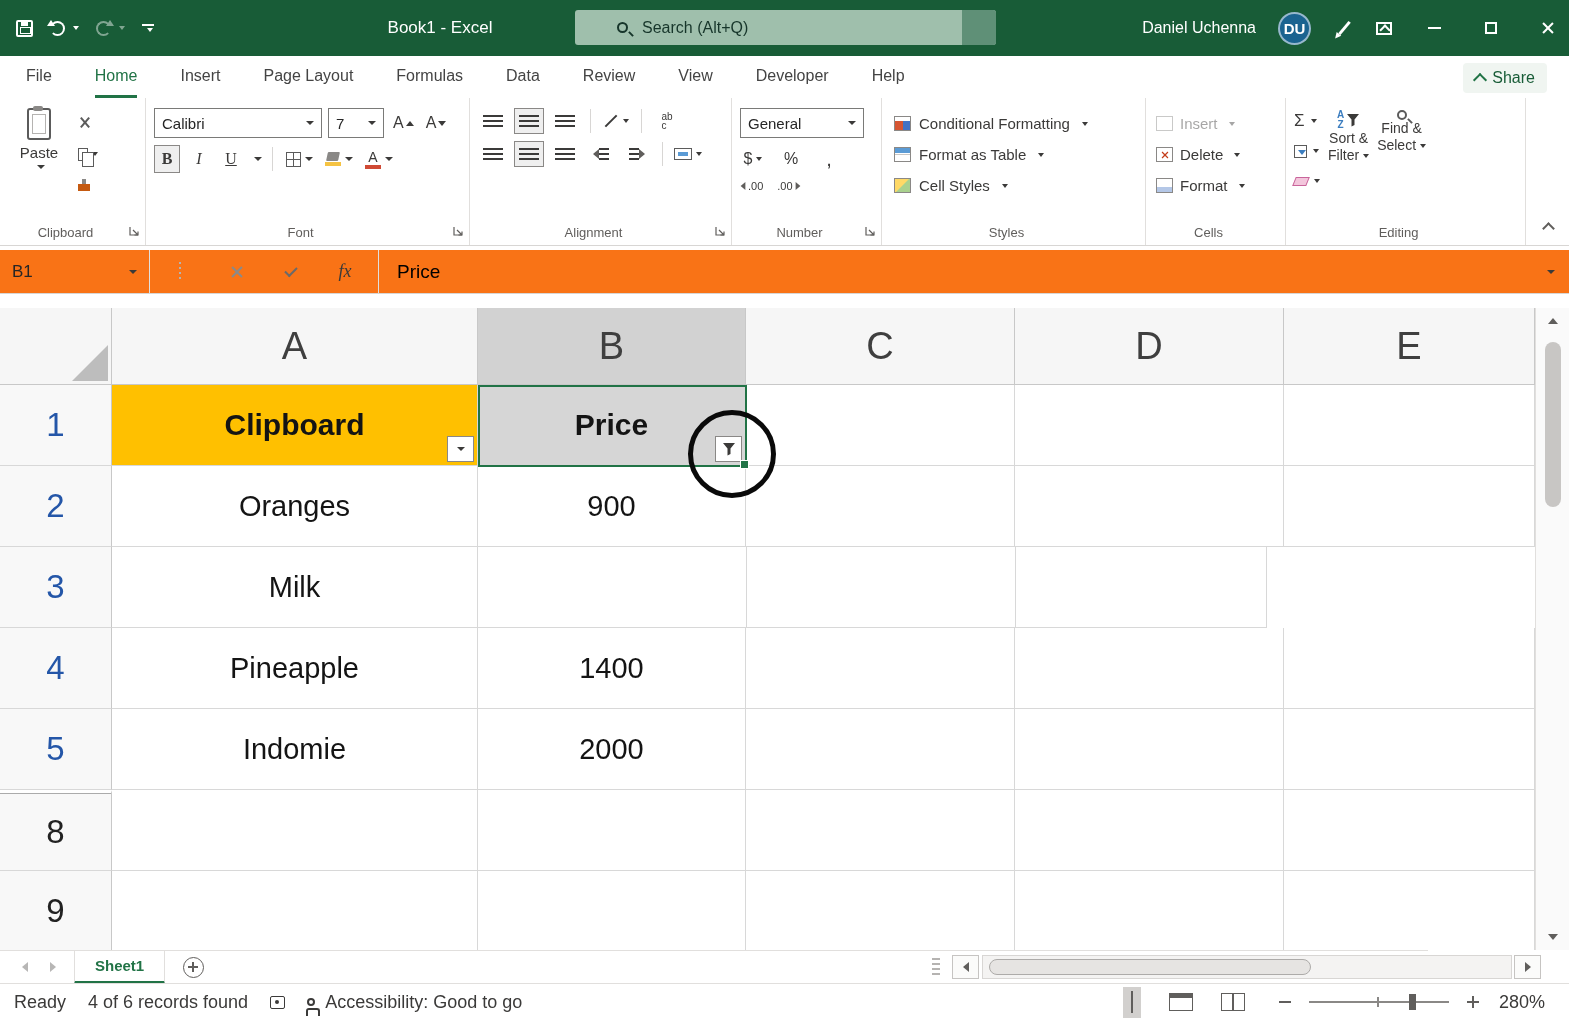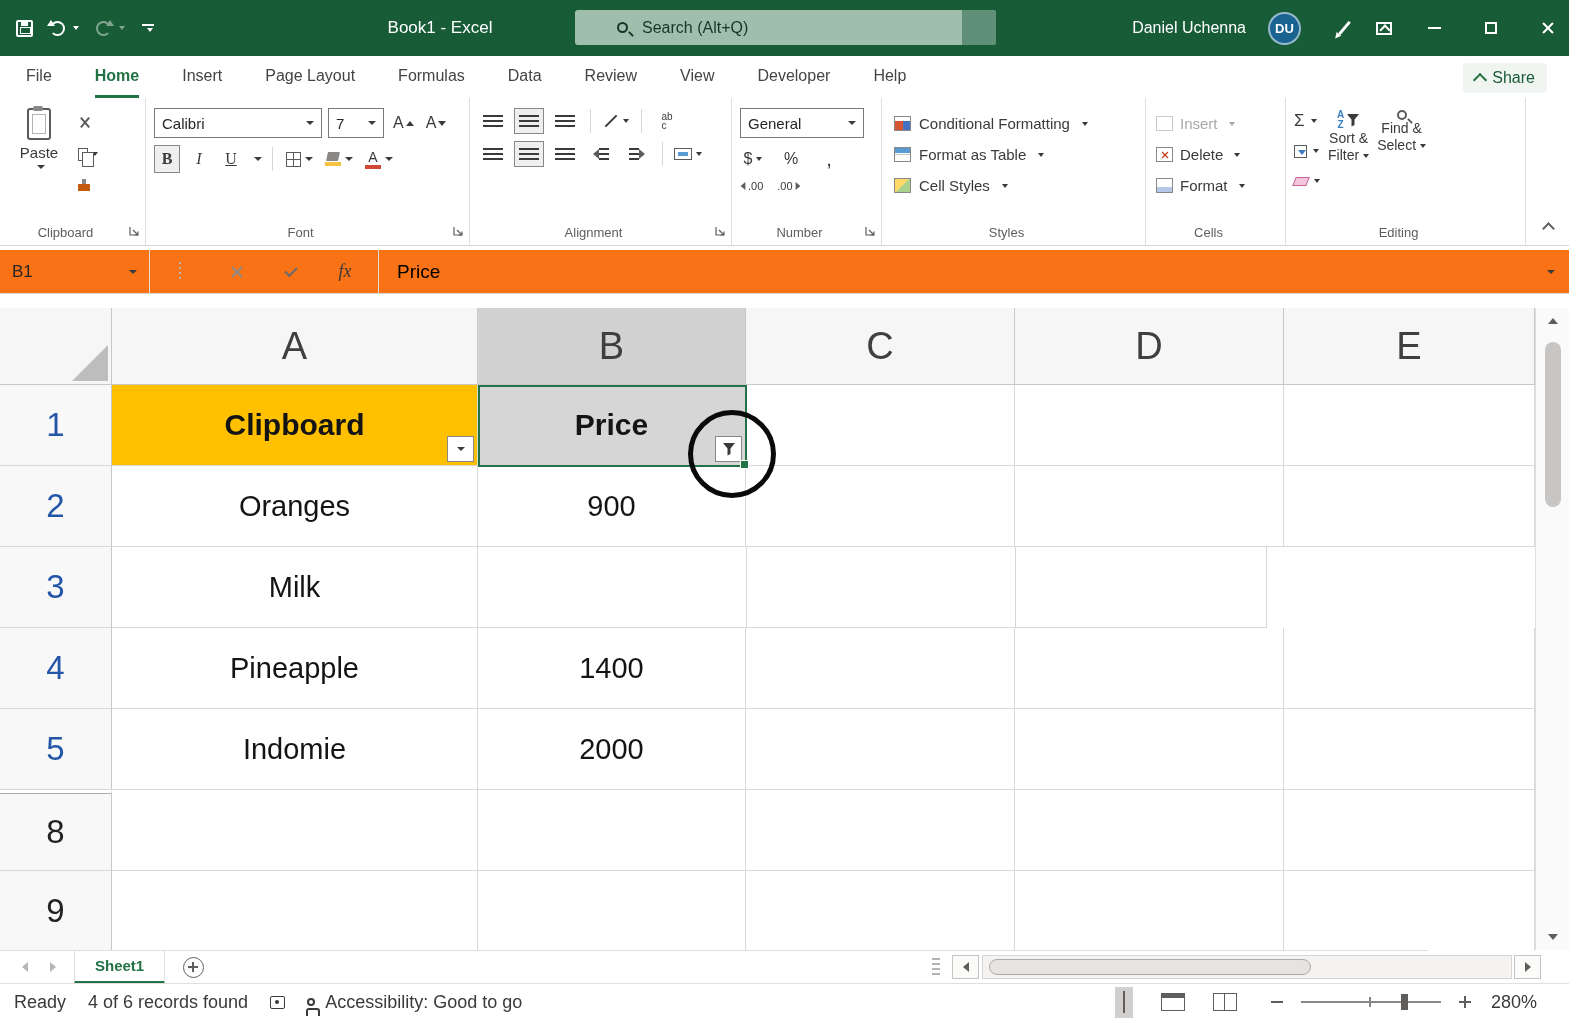--- a/index.html
+++ b/index.html
@@ -31,33 +31,33 @@
   .ring.r::before{content:"";position:absolute;right:-5px;top:-3px;width:0;height:0;border-left:4px solid transparent;border-right:4px solid transparent;border-bottom:6px solid #fff}
   .qat-bar{display:inline-block;width:12px;height:2px;background:#fff;margin-bottom:2px}
   .tb-title{position:absolute;left:295px;width:290px;text-align:center;font-size:17px;color:#fff}
   .tb-search{position:absolute;left:575px;top:10px;width:421px;height:35px;background:#9FBFAC;border-radius:3px;display:flex;align-items:center;color:#16352A;font-size:16px}
   .mag{display:inline-block;width:11px;height:11px;border:2px solid #16352A;border-radius:50%;position:relative}
   .mag::after{content:"";position:absolute;left:9px;top:9px;width:6px;height:2px;background:#16352A;transform:rotate(45deg)}
   .s-icon{margin:0 14px 0 42px}
   .s-end{margin-left:auto;width:34px;height:35px;background:#5F9077;border-radius:0 3px 3px 0}
   .tb-right{margin-left:auto;display:flex;align-items:center;padding-right:14px;font-size:16px}
   .tb-user{margin-right:22px}
-  .avatar{width:33px;height:33px;border-radius:50%;background:#1A6390;border:2px solid rgba(255,255,255,.55);display:flex;align-items:center;justify-content:center;font-size:13px;font-weight:700;margin-right:42px}
+  .avatar{width:33px;height:33px;border-radius:50%;background:#1A6390;border:2px solid rgba(255,255,255,.55);display:flex;align-items:center;justify-content:center;font-size:15px;font-weight:700;margin-right:32px}
   .pen{display:inline-block;width:3px;height:16px;background:#fff;transform:rotate(40deg);position:relative;margin-right:30px}
   .pen::after{content:"";position:absolute;left:-2px;bottom:-6px;width:0;height:0;border-left:3.5px solid transparent;border-right:3.5px solid transparent;border-top:6px solid #fff}
   .ribbox{display:inline-block;width:16px;height:13px;border:2px solid #fff;position:relative;margin-right:36px}
   .ribbox::after{content:"";position:absolute;left:3px;top:2px;width:6px;height:6px;border-left:2px solid #fff;border-top:2px solid #fff;transform:rotate(45deg)}
   .win-min{display:inline-block;width:13px;height:2px;background:#fff;margin-right:44px}
   .win-max{display:inline-block;width:12px;height:12px;border:2px solid #fff;margin-right:44px}
 
   
   .tabsrow{top:56px;left:0;width:1569px;height:42px;background:#fff;display:flex;align-items:stretch;font-size:16px;color:#444}
   .tab{display:flex;align-items:center;margin-right:43px;border-bottom:3px solid transparent;padding-top:0}
   .tab:first-child{margin-left:26px}
-  .tab.active{color:#217346;font-weight:700;border-bottom-color:#217346}
+  .tab.active{color:#217346;font-weight:400;border-bottom-color:#217346}
   .share-btn{position:absolute;right:22px;top:7px;height:30px;display:flex;align-items:center;gap:7px;padding:0 12px;border-radius:4px;background:#F0F5F1;color:#185C37;font-size:16px}
   .share-arr{display:inline-block;width:10px;height:10px;border-left:2px solid #217346;border-top:2px solid #217346;transform:rotate(45deg);margin-top:4px}
 
   
   .ribbon{top:98px;left:0;width:1569px;height:148px;background:#fff;border-bottom:1px solid #D8D6D4;display:flex}
   .grp{position:relative;border-right:1px solid #E1DFDD;padding:10px 8px 26px}
   .grp-label{position:absolute;bottom:5px;left:0;right:14px;text-align:center;font-size:13px;color:#605E5C}
   .launcher{position:absolute;bottom:4px;right:5px}
   .g-clip{width:146px;display:flex;gap:8px}
   .paste-btn{width:62px;display:flex;flex-direction:column;align-items:center;gap:4px;font-size:15px;color:#3B3A39}
@@ -182,21 +182,21 @@
   .hs-thumb{position:absolute;left:6px;top:3px;width:322px;height:16px;background:#E6E4E2;border:1px solid #ADABA9;border-radius:8px}
 
   
   .statusbar{top:983px;left:0;width:1569px;height:37px;background:#FFF;border-top:1px solid #E1DFDD;display:flex;align-items:center;font-size:18px;color:#3B3A39}
   .sb-item{margin-left:22px;display:flex;align-items:center;gap:8px}
   .sb-item:first-child{margin-left:14px}
   .ic-macro{display:inline-block;width:15px;height:13px;border:1.5px solid #3B3A39;border-radius:2px;position:relative}
   .ic-macro::after{content:"";position:absolute;left:4px;top:3px;width:4px;height:4px;border-radius:50%;background:#3B3A39}
   .ic-person{display:inline-block;width:8px;height:8px;border:2px solid #3B3A39;border-radius:50%;position:relative;margin-right:2px}
   .ic-person::after{content:"";position:absolute;left:-3px;top:8px;width:10px;height:6px;border-top:2px solid #3B3A39;border-left:2px solid #3B3A39;border-right:2px solid #3B3A39;border-radius:3px 3px 0 0}
-  .sb-right{margin-left:auto;display:flex;align-items:center;padding-right:32px}
+  .sb-right{margin-left:auto;display:flex;align-items:center;padding-right:24px}
   .viewic{width:24px;height:18px;border:1.5px solid #605E5C;background:#fff;margin-left:28px}
   .viewic.v1{background:linear-gradient(#605E5C,#605E5C) center/100% 1.5px no-repeat,linear-gradient(#605E5C,#605E5C) center/1.5px 100% no-repeat,#fff}
   .viewic.v2{background:linear-gradient(#605E5C,#605E5C) top/100% 4px no-repeat,#fff}
   .viewic.v3{background:linear-gradient(90deg,#fff 0 10px,#605E5C 10px 11.5px,#fff 11.5px),#fff}
   .viewwrap-hl{background:#D2D0CE;padding:5px 8px;margin-left:24px}
   .viewwrap-hl .viewic{margin-left:0}
   .zoom-minus{width:12px;height:2px;background:#605E5C;margin-left:34px}
   .zoom-track{width:140px;height:2px;background:#8A8886;margin-left:18px;position:relative}
   .zoom-notch{position:absolute;left:68px;top:-4px;width:2px;height:10px;background:#8A8886}
   .zoom-thumb{position:absolute;left:100px;top:-7px;width:7px;height:16px;background:#605E5C}

